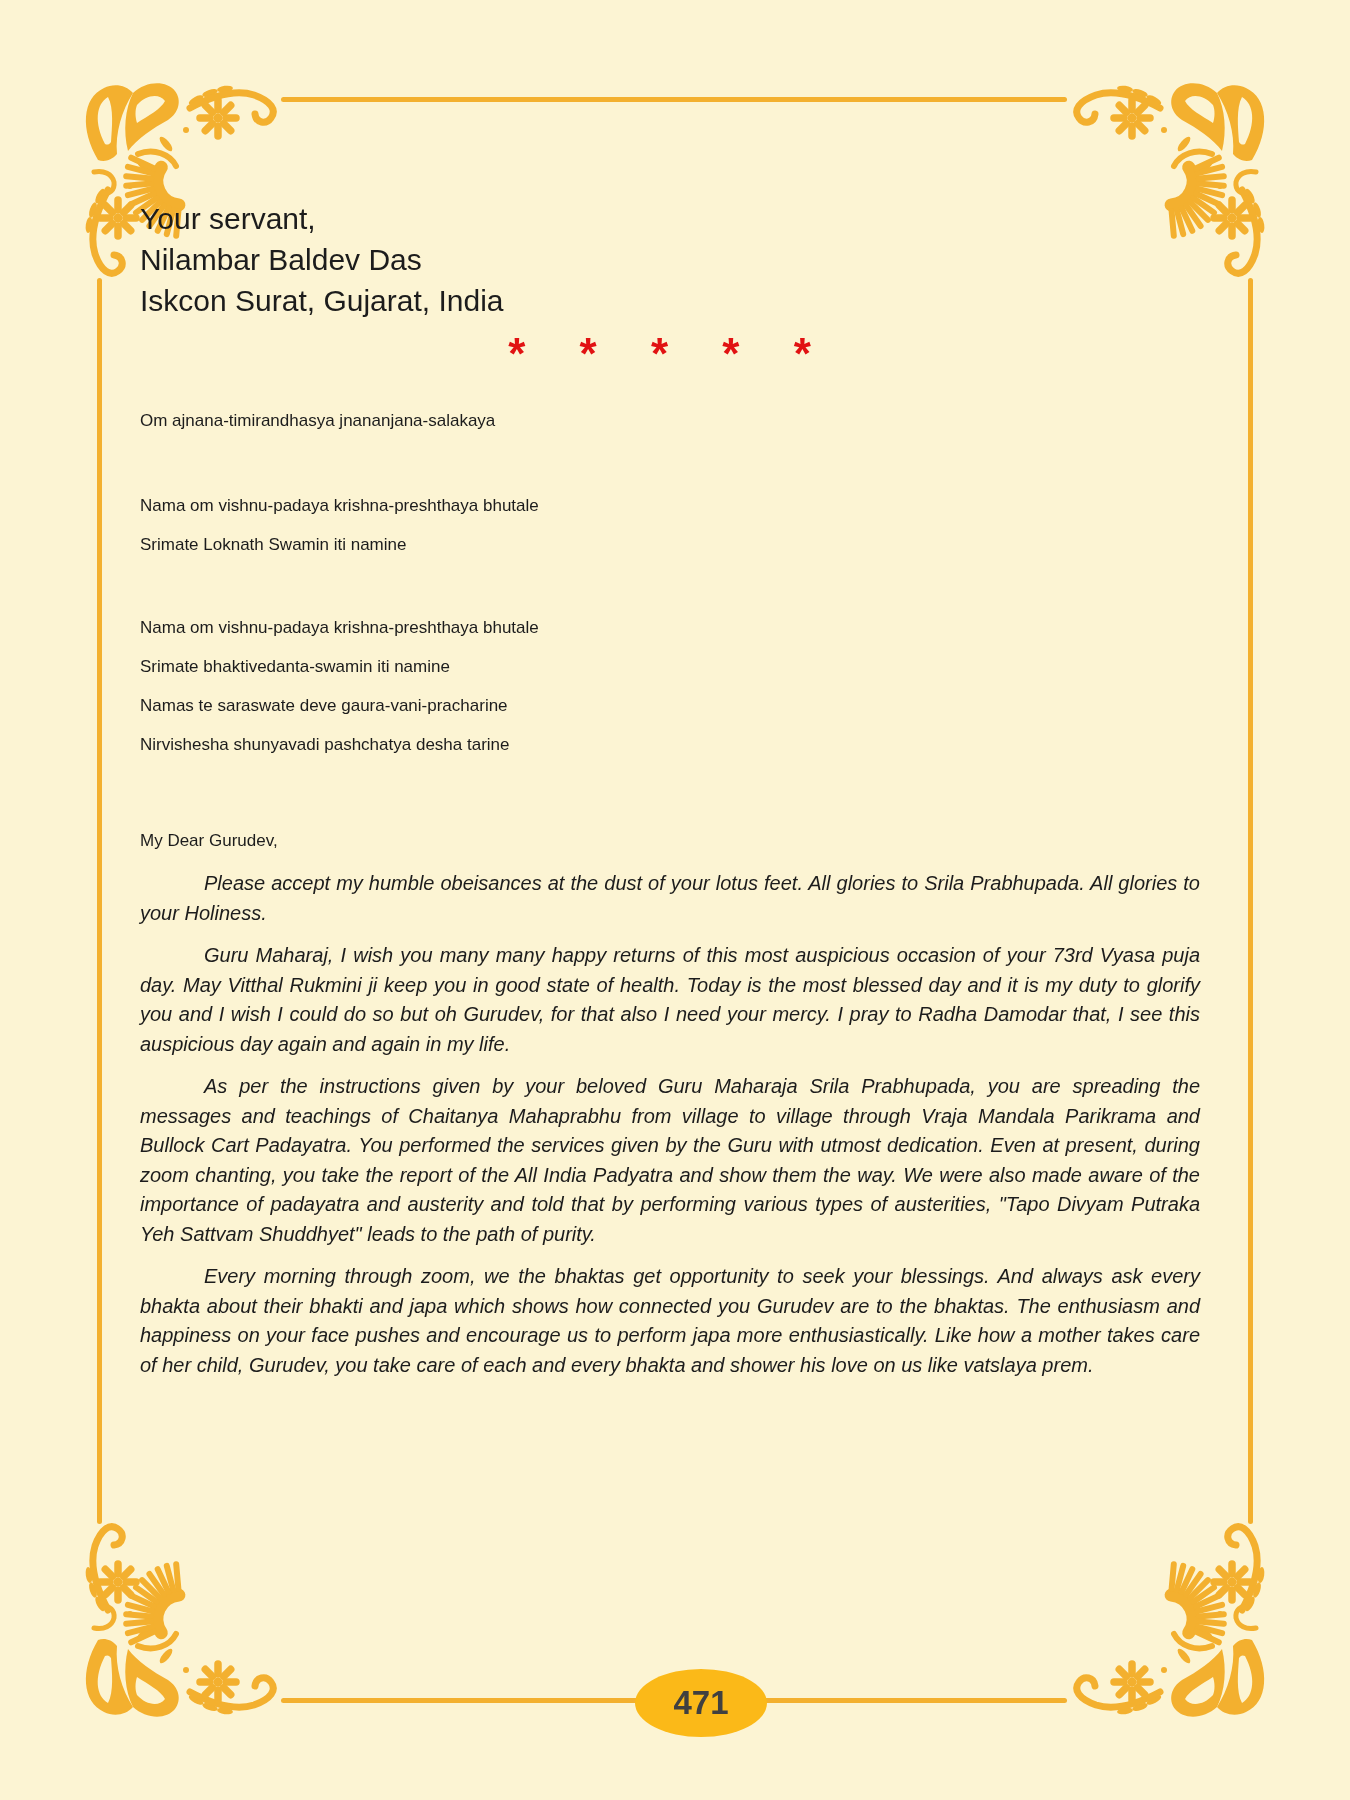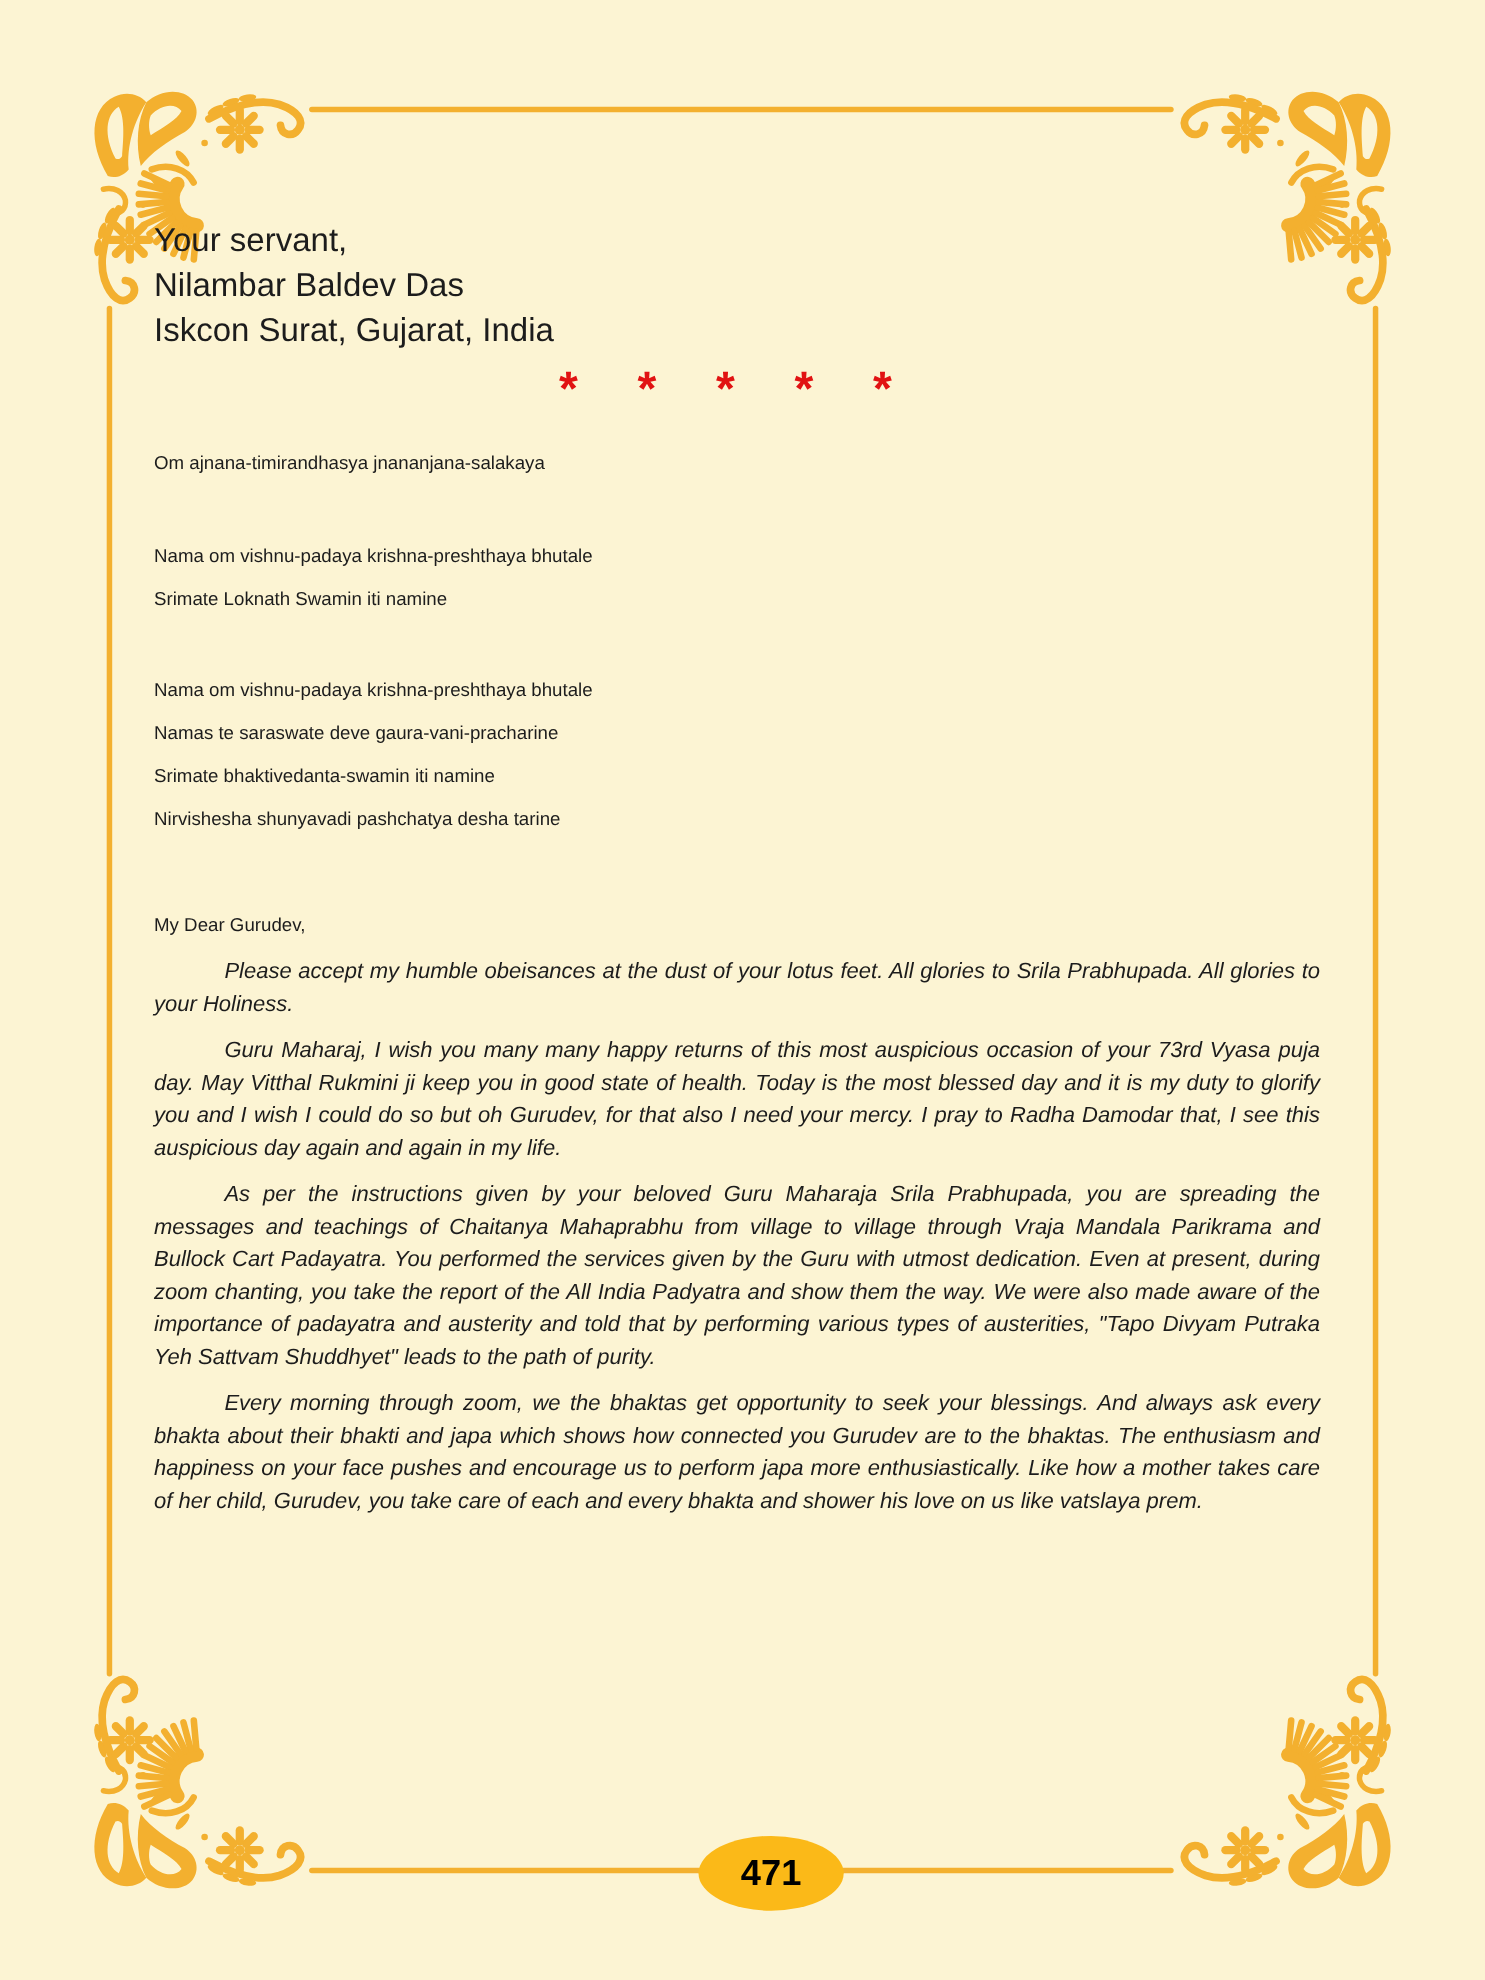--- a/index.html
+++ b/index.html
@@ -30,21 +30,21 @@
   .verse-3{margin-top:44px;}
   .salutation{margin-top:62px;font-size:17px;line-height:30px;}
   .para{margin:13px 0 0 0;font-size:20px;line-height:29.5px;
         text-align:justify;text-indent:64px;font-style:italic;}
   
   .page-num{
     position:absolute;left:635px;top:1669px;width:132px;height:68px;
     background:#FBB918;border-radius:50%;
     display:flex;align-items:center;justify-content:center;
   }
-  .page-num span{font-size:33px;font-weight:bold;color:#000000;}
+  .page-num span{font-size:33px;font-weight:bold;color:#404040;}
 </style>
 </head>
 <body>
 
 <div class="page">
 
   <svg width="0" height="0" style="position:absolute" aria-hidden="true">
     <defs>
       <symbol id="corner-ornament" viewBox="0 0 205 205">
         <g fill="#F3B02F" stroke="none">
@@ -155,22 +155,22 @@
       <div>Om ajnana-timirandhasya jnananjana-salakaya</div>
     </div>
 
     <div class="verse verse-2">
       <div>Nama om vishnu-padaya krishna-preshthaya bhutale</div>
       <div>Srimate Loknath Swamin iti namine</div>
     </div>
 
     <div class="verse verse-3">
       <div>Nama om vishnu-padaya krishna-preshthaya bhutale</div>
+      <div>Srimate bhaktivedanta-swamin iti namine</div>
       <div>Namas te saraswate deve gaura-vani-pracharine</div>
-      <div>Srimate bhaktivedanta-swamin iti namine</div>
       <div>Nirvishesha shunyavadi pashchatya desha tarine</div>
     </div>
 
     <div class="salutation">My Dear Gurudev,</div>
 
     <p class="para">Please accept my humble obeisances at the dust of your lotus feet. All glories to Srila Prabhupada. All glories to your Holiness.</p>
     <p class="para">Guru Maharaj, I wish you many many happy returns of this most auspicious occasion of your 73rd Vyasa puja day. May Vitthal Rukmini ji keep you in good state of health. Today is the most blessed day and it is my duty to glorify you and I wish I could do so but oh Gurudev, for that also I need your mercy. I pray to Radha Damodar that, I see this auspicious day again and again in my life.</p>
     <p class="para">As per the instructions given by your beloved Guru Maharaja Srila Prabhupada, you are spreading the messages and teachings of Chaitanya Mahaprabhu from village to village through Vraja Mandala Parikrama and Bullock Cart Padayatra. You performed the services given by the Guru with utmost dedication. Even at present, during zoom chanting, you take the report of the All India Padyatra and show them the way. We were also made aware of the importance of padayatra and austerity and told that by performing various types of austerities, "Tapo Divyam Putraka Yeh Sattvam Shuddhyet" leads to the path of purity.</p>
     <p class="para">Every morning through zoom, we the bhaktas get opportunity to seek your blessings. And always ask every bhakta about their bhakti and japa which shows how connected you Gurudev are to the bhaktas. The enthusiasm and happiness on your face pushes and encourage us to perform japa more enthusiastically. Like how a mother takes care of her child, Gurudev, you take care of each and every bhakta and shower his love on us like vatslaya prem.</p>
   </div>

